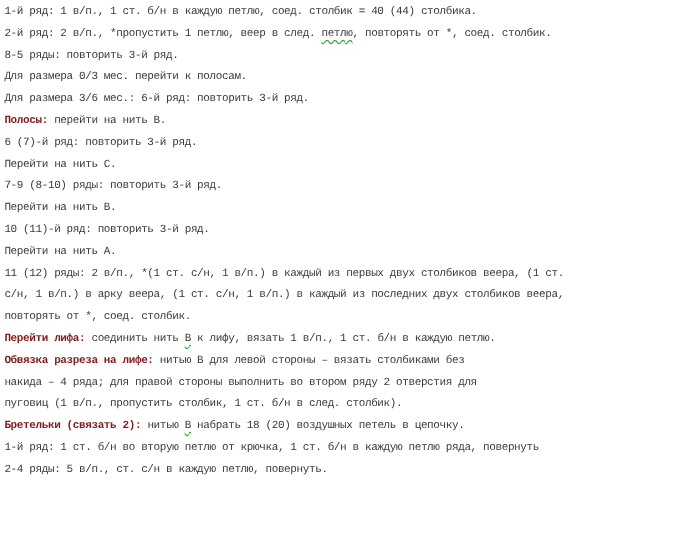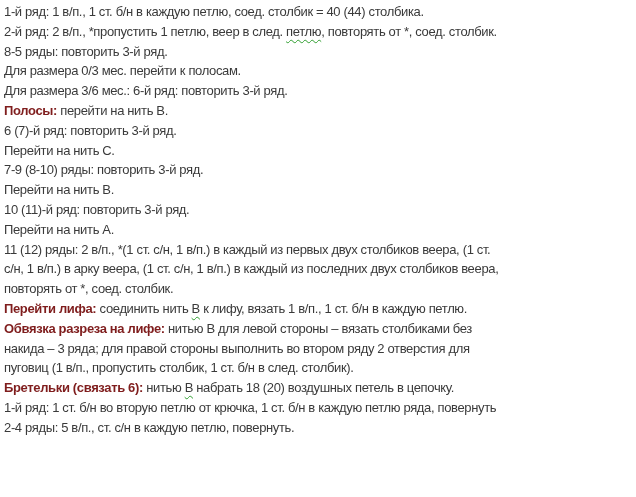--- a/index.html
+++ b/index.html
@@ -7,22 +7,22 @@
     padding: 0;
     background: #ffffff;
   }
   body {
     width: 636px;
     height: 497px;
     overflow: hidden;
   }
   .doc {
     padding: 2px 0 0 4px;
-    font-family: Liberation Sans, sans-serif;
-    font-size: 13px;
+    font-family: Liberation Mono, monospace;
+    font-size: 10px;
     line-height: 19.8px;
     letter-spacing: -0.35px;
     color: #3a3a3a;
   }
   .line {
     white-space: pre;
     height: 19.8px;
   }
   .seg-bold {
     font-weight: 700;
@@ -50,18 +50,18 @@
     <div class="line"><span class="">Перейти на нить С.</span></div>
     <div class="line"><span class="">7-9 (8-10) ряды: повторить 3-й ряд.</span></div>
     <div class="line"><span class="">Перейти на нить В.</span></div>
     <div class="line"><span class="">10 (11)-й ряд: повторить 3-й ряд.</span></div>
     <div class="line"><span class="">Перейти на нить А.</span></div>
     <div class="line"><span class="">11 (12) ряды: 2 в/п., *(1 ст. с/н, 1 в/п.) в каждый из первых двух столбиков веера, (1 ст.</span></div>
     <div class="line"><span class="">с/н, 1 в/п.) в арку веера, (1 ст. с/н, 1 в/п.) в каждый из последних двух столбиков веера,</span></div>
     <div class="line"><span class="">повторять от *, соед. столбик.</span></div>
     <div class="line"><span class="seg-bold ">Перейти лифа:</span><span class=""> соединить нить </span><span class="seg-squiggle">В</span><span class=""> к лифу, вязать 1 в/п., 1 ст. б/н в каждую петлю.</span></div>
     <div class="line"><span class="seg-bold ">Обвязка разреза на лифе:</span><span class=""> нитью В для левой стороны – вязать столбиками без</span></div>
-    <div class="line"><span class="">накида – 3 ряда; для правой стороны выполнить во втором ряду 2 отверстия для</span></div>
+    <div class="line"><span class="">накида – 4 ряда; для правой стороны выполнить во втором ряду 2 отверстия для</span></div>
     <div class="line"><span class="">пуговиц (1 в/п., пропустить столбик, 1 ст. б/н в след. столбик).</span></div>
-    <div class="line"><span class="seg-bold ">Бретельки (связать 6):</span><span class=""> нитью </span><span class="seg-squiggle">В</span><span class=""> набрать 18 (20) воздушных петель в цепочку.</span></div>
+    <div class="line"><span class="seg-bold ">Бретельки (связать 2):</span><span class=""> нитью </span><span class="seg-squiggle">В</span><span class=""> набрать 18 (20) воздушных петель в цепочку.</span></div>
     <div class="line"><span class="">1-й ряд: 1 ст. б/н во вторую петлю от крючка, 1 ст. б/н в каждую петлю ряда, повернуть</span></div>
     <div class="line"><span class="">2-4 ряды: 5 в/п., ст. с/н в каждую петлю, повернуть.</span></div>
   </div>
 
 </body></html>

